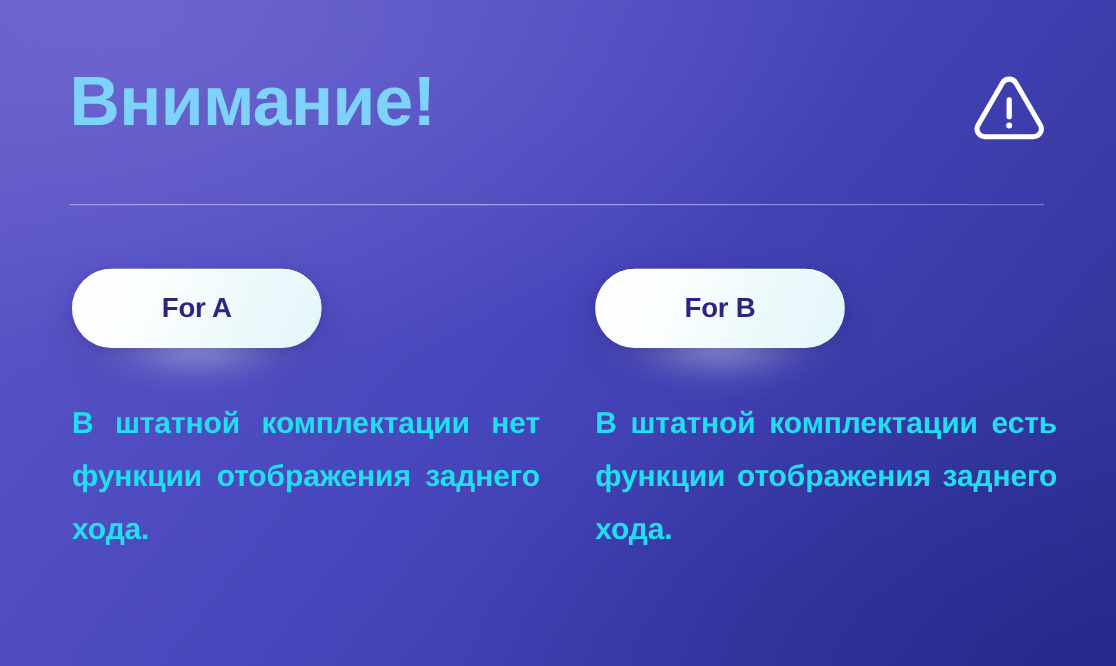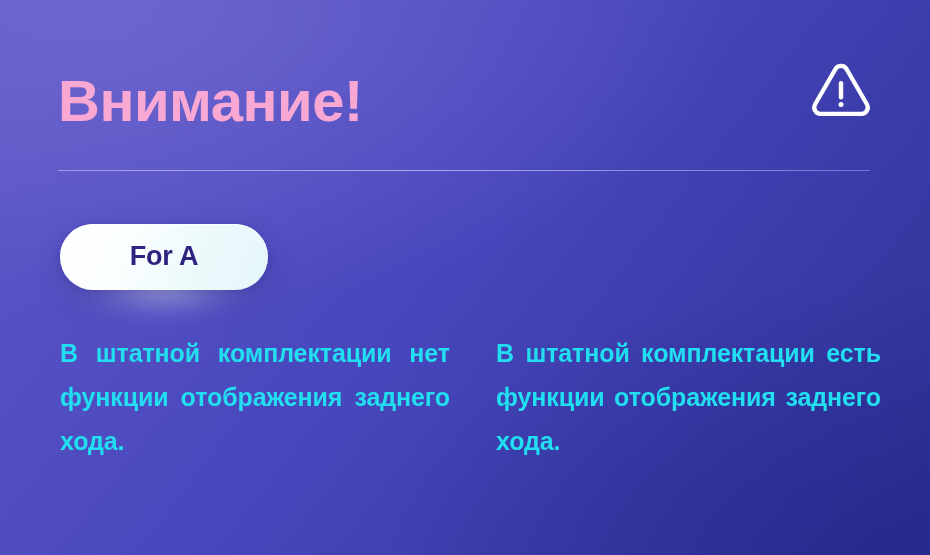--- a/index.html
+++ b/index.html
@@ -31,26 +31,26 @@
     background:
       radial-gradient(115% 95% at 12% 2%, rgba(126,116,214,.55) 0%, rgba(126,116,214,0) 58%),
       radial-gradient(90% 80% at 96% 100%, rgba(31,34,133,.55) 0%, rgba(31,34,133,0) 62%);
   }
 
   .stage{ position:absolute; inset:0; }
 
   
   .title{
     position:absolute;
-    left:58px; top:64px;
+    left:58px; top:48px;
     font-size:58px;
     line-height:74px;
     font-weight:700;
     letter-spacing:-0.5px;
-    color:#f9a8d4;
+    color:#7dd3fc;
     white-space:nowrap;
   }
 
   
   .warn-icon{
     position:absolute;
     right:58px; top:63px;
     width:62px; height:58px;
   }
   .warn-icon svg{ display:block; width:100%; height:100%; }
@@ -97,21 +97,21 @@
         #fbfeff 32%,
         #eefafc 62%,
         #e4f6fa 100%);
     box-shadow:
        0 10px 26px rgba(36,30,120,.30),
        0 2px 6px rgba(36,30,120,.16),
        inset 0 1px 0 rgba(255,255,255,.9);
     display:flex; align-items:center; justify-content:center;
   }
   .pill-label{
-    font-size:27px;
+    font-size:23px;
     font-weight:700;
     letter-spacing:-0.2px;
     color:#2e2480;
     line-height:1;
     transform:translateY(-1px);
   }
 
   
   .copy{
     position:absolute;
@@ -151,16 +151,22 @@
     <div class="pill-wrap">
       <div class="pill-glow"></div>
       <div class="pill">
         <span class="pill-label">For A</span>
       </div>
     </div>
     <div class="copy">В штатной комплектации нет функции отображения заднего хода.</div>
   </div>
 
   <div class="col col-b">
+    <div class="pill-wrap">
+      <div class="pill-glow"></div>
+      <div class="pill">
+        <span class="pill-label">For B</span>
+      </div>
+    </div>
     <div class="copy">В штатной комплектации есть функции отображения заднего хода.</div>
   </div>
 
 </div>
 
 </body></html>

